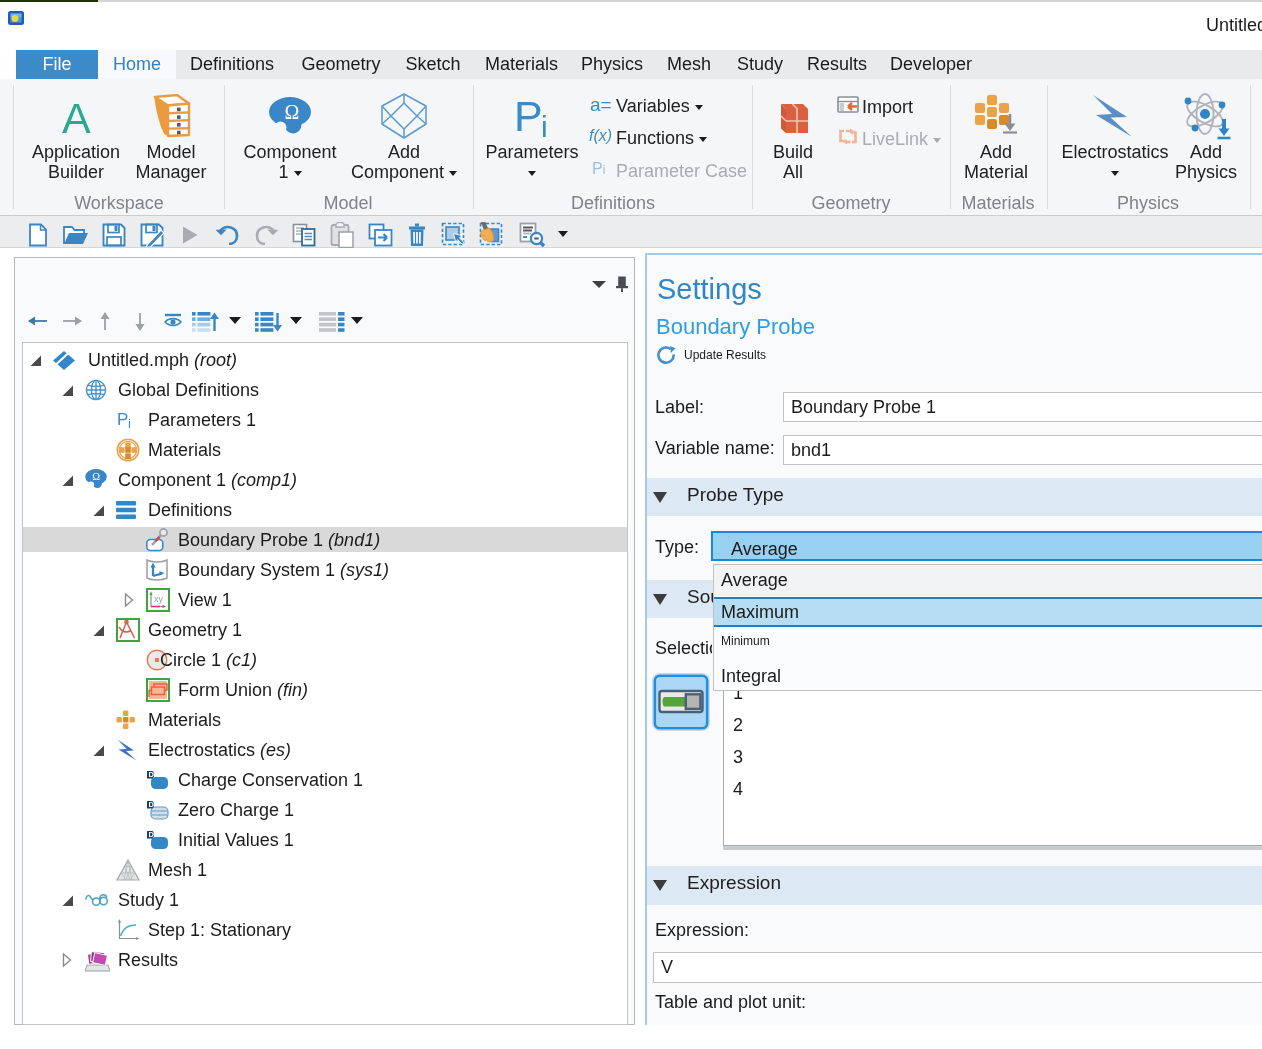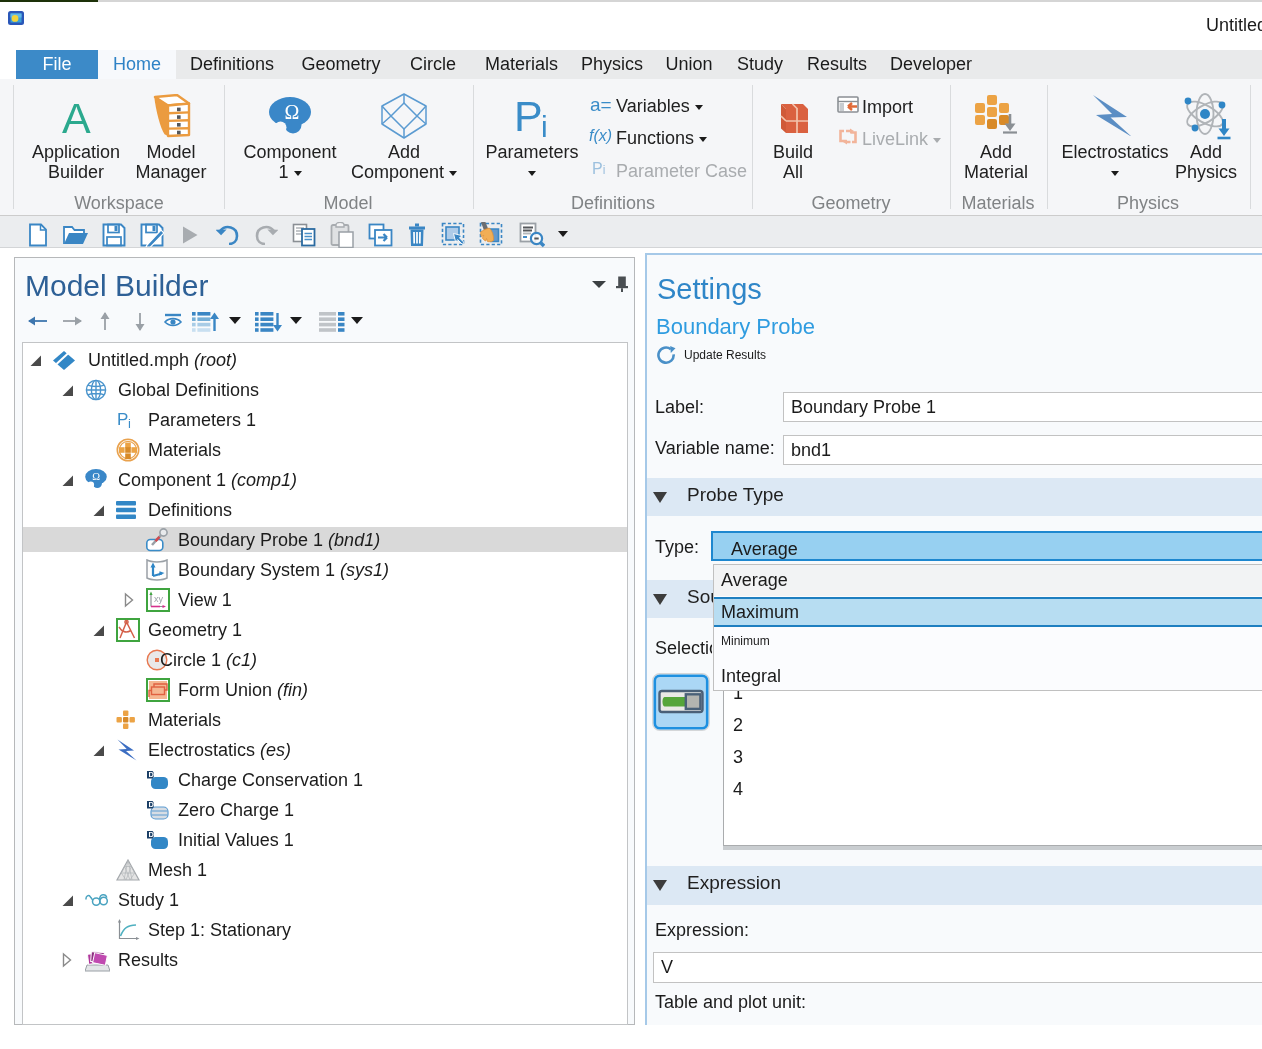--- a/index.html
+++ b/index.html
@@ -50,24 +50,24 @@
 
   <div class="abs" id="topstrip-g"></div>
   <div class="abs" id="topstrip-r"></div>
   <div class="abs txt" id="title">Untitled.mph - COMSOL Multiphysics</div>
 
   <div class="abs" id="tabstrip">
     <div class="tab" id="tab-file">File</div>
     <div class="tab" id="tab-home">Home</div>
     <div class="tab" style="left:156px;width:120px;">Definitions</div>
     <div class="tab" style="left:270px;width:110px;">Geometry</div>
-    <div class="tab" style="left:382px;width:70px;">Circle</div>
+    <div class="tab" style="left:382px;width:70px;">Sketch</div>
     <div class="tab" style="left:458px;width:95px;">Materials</div>
     <div class="tab" style="left:553px;width:86px;">Physics</div>
-    <div class="tab" style="left:639px;width:68px;">Union</div>
+    <div class="tab" style="left:639px;width:68px;">Mesh</div>
     <div class="tab" style="left:707px;width:74px;">Study</div>
     <div class="tab" style="left:781px;width:80px;">Results</div>
     <div class="tab" style="left:861px;width:108px;">Developer</div>
   </div>
 
   <div class="abs" id="ribbon">
     <div class="vsep" style="left:13px;"></div>
     <div class="vsep" style="left:224px;"></div>
     <div class="vsep" style="left:473px;"></div>
     <div class="vsep" style="left:752px;"></div>
@@ -92,21 +92,20 @@
     <div class="srow" style="left:616px;top:17px;">Variables <span class="caret"></span></div>
     <div class="srow" style="left:616px;top:49px;">Functions <span class="caret"></span></div>
     <div class="srow srow-gray" style="left:616px;top:82px;">Parameter Case</div>
     <div class="srow" style="left:862px;top:18px;">Import</div>
     <div class="srow srow-gray" style="left:862px;top:50px;">LiveLink <span class="caret" style="border-top-color:#a9acaf;"></span></div>
   </div>
 
   <div class="abs" id="qbar"></div>
 
   <div class="abs" id="lpanel"></div>
-  <div class="abs txt" id="mbtitle">Model Builder</div>
   <div class="abs" id="treebox"></div>
   <div class="abs tsel"></div>
   <div class="abs" id="treezone">
       <div class="abs" style="left:29px;top:353px;"><svg width="13" height="13" viewBox="0 0 13 13">
           <path d="M12 1.5 L12 12 L1.5 12 Z" fill="#4a4a4a"></path>
         </svg></div>
       <div class="abs" style="left:53px;top:350.5px;line-height:0;"><svg width="22" height="19" viewBox="0 0 22 19">
           <path d="M11 0 L22 9.5 L11 19 L0 9.5 Z" fill="#3287c6"></path>
           <path d="M3.5 13 L16 1.5" stroke="#fff" stroke-width="2" fill="none"></path>
         </svg></div>

